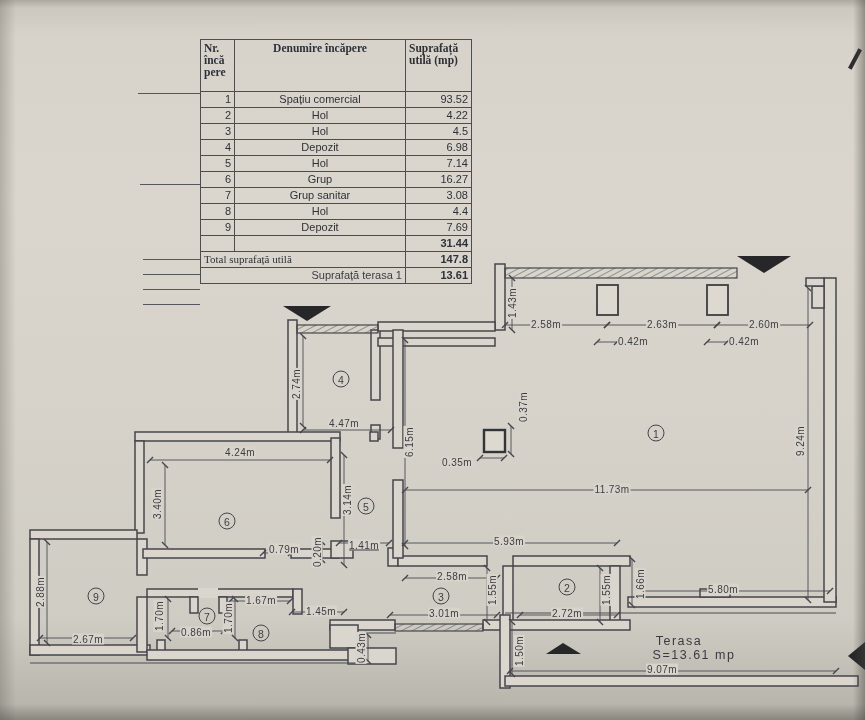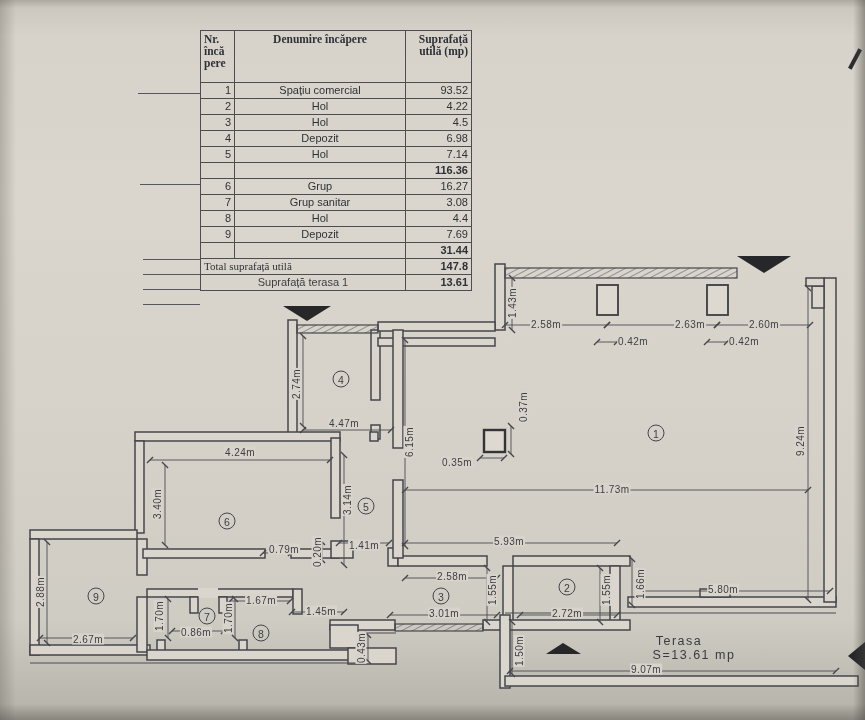--- a/index.html
+++ b/index.html
@@ -13,29 +13,29 @@
   svg{position:absolute;left:0;top:0;}
   .wall{fill:#dad6cd;stroke:#45464c;stroke-width:1.5;}
   .wallgap{fill:#dad6cd;stroke:none;}
   .win{fill:url(#hatch);stroke:#45464c;stroke-width:1.2;}
   .col{fill:#ddd9d0;stroke:#3c3d42;stroke-width:1.8;}
   .colsm{fill:#ddd9d0;stroke:#33343a;stroke-width:2.4;}
   .dimline{stroke:#4c4d52;stroke-width:0.9;}
   .thinline{stroke:#4c4d52;stroke-width:1.1;}
   .arrow{fill:#27272a;}
   
-  .tbl{position:absolute;left:200px;top:30px;border-collapse:collapse;color:#2e3138;}
+  .tbl{position:absolute;left:200px;top:39px;border-collapse:collapse;color:#2e3138;}
   .tbl td{border:1.2px solid #4b4d52;font-size:11px;height:15px;padding:0 3px;line-height:1.05;}
   .tbl .hd{font-family:"Liberation Serif",serif;font-weight:bold;font-size:11.5px;white-space:pre-line;vertical-align:top;padding-top:2px;}
   .tbl .nr{text-align:right;width:27px;}
   .tbl .nm{text-align:center;width:164px;}
   .tbl .ar{text-align:right;width:59px;}
   .tbl .sub{font-weight:bold;}
   .tbl .totlbl{font-family:"Liberation Serif",serif;font-weight:normal;text-align:left;}
-  .tbl .totlbl.lft{text-align:center;font-weight:normal;font-family:"Liberation Sans",sans-serif;color:#3a3d44;}
+  .tbl .totlbl.lft{text-align:right;font-weight:normal;font-family:"Liberation Sans",sans-serif;color:#3a3d44;}
   .xline{position:absolute;height:1px;background:#55575c;}
   
   #plan-labels{position:absolute;left:0;top:0;width:865px;height:720px;}
   .dim{position:absolute;transform:translate(-50%,-50%);font-size:10px;color:#3d3e45;
        background:#d8d4cb;padding:0 1px;white-space:nowrap;letter-spacing:.4px;}
   .dim.rot{transform:translate(-50%,-50%) rotate(-90deg);}
   .atxt{position:absolute;transform:translate(-50%,-50%);font-size:12.5px;color:#3a3b42;letter-spacing:1.5px;white-space:nowrap;margin-left:24px;}
   .marker{position:absolute;width:17px;height:17px;border:1.4px solid #45464c;border-radius:50%;
           transform:translate(-50%,-50%);display:flex;align-items:center;justify-content:center;
           font-size:10.5px;color:#3d3e45;box-sizing:border-box;}
@@ -166,21 +166,21 @@
     </g>
   </svg>
 
   <table class="tbl">
     <tbody>
       <tr>
         <td class="hd nr" style="text-align:left;">Nr.
 încă
 pere</td>
         <td class="hd nm">Denumire încăpere</td>
-        <td class="hd ar" style="text-align:right;height:49px;">Suprafață
+        <td class="hd ar" style="text-align:left;height:49px;">Suprafață
 utilă (mp)</td>
       </tr>
     </tbody>
     <tbody>
         <tr>
           <td class="nr">1</td>
     <td class="nm">Spațiu comercial</td>
     <td class="ar ">93.52</td>
         </tr>
         <tr>
@@ -195,25 +195,20 @@
         </tr>
         <tr>
           <td class="nr">4</td>
     <td class="nm">Depozit</td>
     <td class="ar ">6.98</td>
         </tr>
         <tr>
           <td class="nr">5</td>
     <td class="nm">Hol</td>
     <td class="ar ">7.14</td>
-        </tr>
-        <tr>
-          <td class="nr"></td>
-    <td class="nm"></td>
-    <td class="ar sub">116.36</td>
         </tr>
         <tr>
           <td class="nr">6</td>
     <td class="nm">Grup</td>
     <td class="ar ">16.27</td>
         </tr>
         <tr>
           <td class="nr">7</td>
     <td class="nm">Grup sanitar</td>
     <td class="ar ">3.08</td>
@@ -246,48 +241,48 @@
 
   <div class="xline" style="left:138px;top:93px;width:62px;"></div>
   <div class="xline" style="left:140px;top:184px;width:60px;"></div>
   <div class="xline" style="left:143px;top:259px;width:57px;"></div>
   <div class="xline" style="left:143px;top:274px;width:57px;"></div>
   <div class="xline" style="left:143px;top:289px;width:57px;"></div>
   <div class="xline" style="left:143px;top:304px;width:57px;"></div>
 
   <div id="plan-labels">
       <span class="dim" style="left: 546px; top: 324px;">2.58m</span>
-      <span class="dim" style="left: 662px; top: 324px; margin-left: 28px;">2.63m</span>
+      <span class="dim" style="left: 662px; top: 324px;">2.63m</span>
       <span class="dim" style="left: 764px; top: 324px;">2.60m</span>
       <span class="dim" style="left: 633px; top: 341px;">0.42m</span>
       <span class="dim" style="left: 744px; top: 341px;">0.42m</span>
       <span class="dim rot" style="left: 512px; top: 303px;">1.43m</span>
       <span class="dim rot" style="left: 800px; top: 441px;">9.24m</span>
       <span class="dim" style="left: 612px; top: 489px;">11.73m</span>
       <span class="dim rot" style="left: 523px; top: 407px;">0.37m</span>
       <span class="dim" style="left: 457px; top: 462px;">0.35m</span>
       <span class="dim rot" style="left: 296px; top: 384px;">2.74m</span>
       <span class="dim" style="left: 344px; top: 423px;">4.47m</span>
       <span class="dim rot" style="left: 409px; top: 442px;">6.15m</span>
       <span class="dim" style="left: 240px; top: 452px;">4.24m</span>
       <span class="dim rot" style="left: 157px; top: 504px;">3.40m</span>
       <span class="dim rot" style="left: 347px; top: 500px;">3.14m</span>
-      <span class="dim" style="left: 364px; top: 545px;">1.41m</span>
+      <span class="dim" style="left: 364px; top: 545px; text-decoration: underline;">1.41m</span>
       <span class="dim" style="left: 284px; top: 549px;">0.79m</span>
       <span class="dim rot" style="left: 317px; top: 552px;">0.20m</span>
       <span class="dim" style="left: 509px; top: 541px;">5.93m</span>
       <span class="dim" style="left: 452px; top: 576px;">2.58m</span>
       <span class="dim rot" style="left: 492px; top: 590px;">1.55m</span>
       <span class="dim" style="left: 444px; top: 613px; text-align: center;">3.01m</span>
       <span class="dim" style="left: 567px; top: 613px;">2.72m</span>
       <span class="dim rot" style="left: 606px; top: 590px;">1.55m</span>
       <span class="dim rot" style="left: 640px; top: 584px;">1.66m</span>
       <span class="dim" style="left: 723px; top: 589px;">5.80m</span>
       <span class="dim rot" style="left: 519px; top: 651px;">1.50m</span>
-      <span class="dim" style="left: 646px; top: 669px;">9.07m</span>
+      <span class="dim" style="left: 662px; top: 669px;">9.07m</span>
       <span class="dim rot" style="left: 40px; top: 592px;">2.88m</span>
       <span class="dim" style="left: 88px; top: 639px;">2.67m</span>
       <span class="dim rot" style="left: 159px; top: 616px;">1.70m</span>
       <span class="dim rot" style="left: 228px; top: 618px;">1.70m</span>
       <span class="dim" style="left: 196px; top: 632px;">0.86m</span>
       <span class="dim" style="left: 261px; top: 600px;">1.67m</span>
       <span class="dim" style="left: 321px; top: 611px;">1.45m</span>
       <span class="dim rot" style="left: 361px; top: 648px;">0.43m</span>
       <span class="atxt" style="left: 655px; top: 641px;">Terasa</span>
       <span class="atxt" style="left: 670px; top: 655px;">S=13.61 mp</span>

